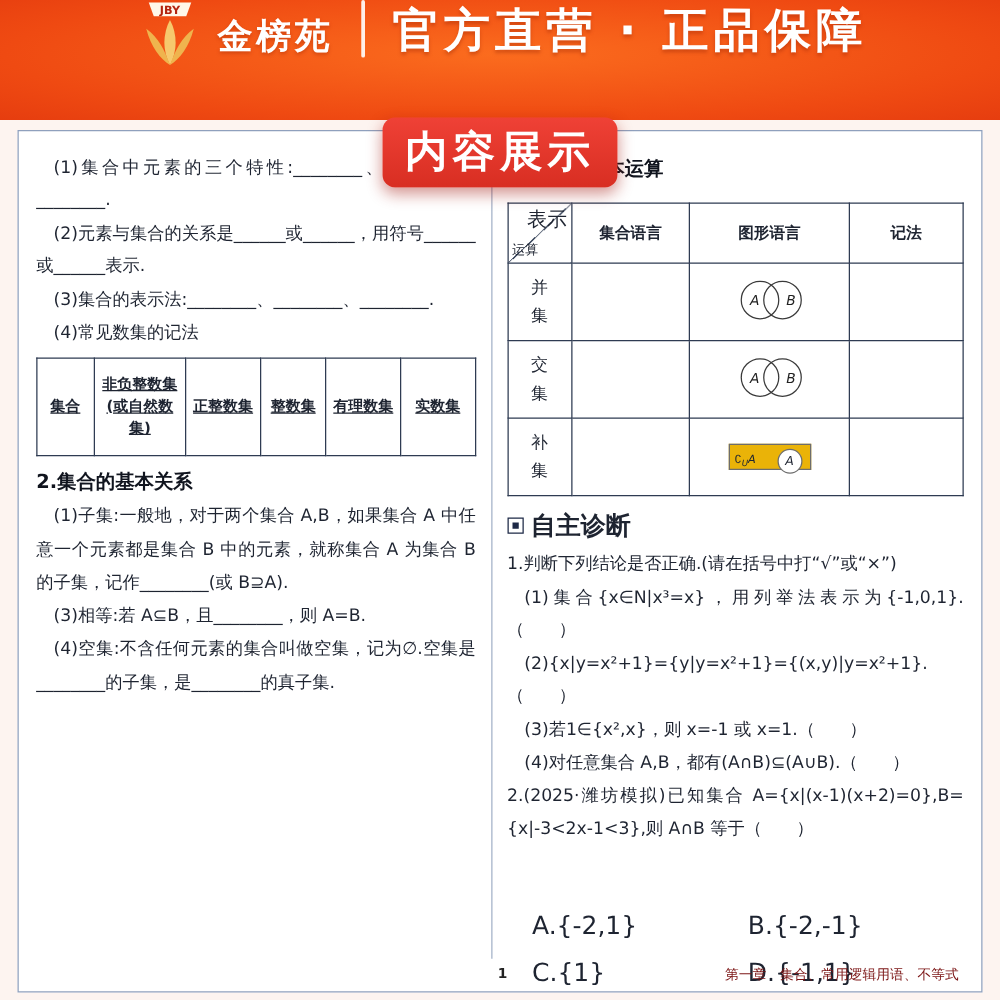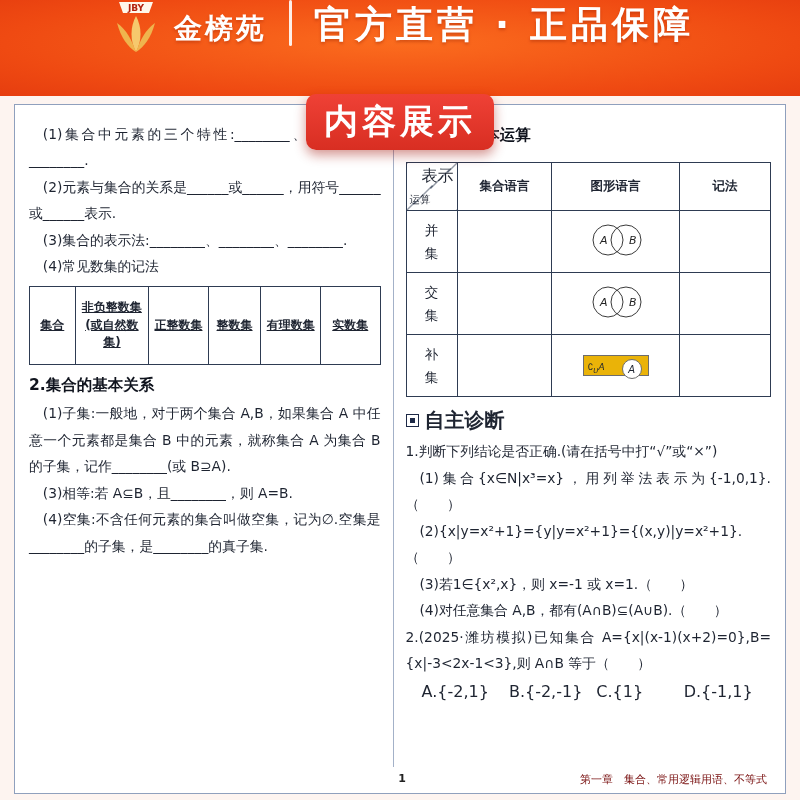--- a/index.html
+++ b/index.html
@@ -59,21 +59,21 @@
                  border-radius:50%; background:#fff; font-size:10px; font-style:italic;
                  display:flex; align-items:center; justify-content:center; }
 
   
   .diag-head { display:flex; align-items:center; margin:4px 0 4px 0; }
   .diag-icon { width:13px; height:13px; border:1.5px solid #1d2946; display:flex; align-items:center;
                justify-content:center; margin-right:6px; }
   .diag-icon::after { content:""; width:5px; height:5px; background:#1d2946; display:block; }
   .diag-title { font-size:20px; font-weight:bold; }
 
-  .opts { display:grid; grid-template-columns:1fr 1fr 1fr 1fr; padding-left:1em; font-size:16px; line-height:1.92; }
+  .opts { display:grid; grid-template-columns:1fr 1fr; padding-left:1em; font-size:20px; line-height:1.92;margin-top:44px; }
 
   
   .page-footer { position:absolute; bottom:5px; left:20px; right:16px; height:16px; font-size:11px; }
   .pagenum { position:absolute; left:50%; transform:translateX(-50%); color:#222; font-weight:bold; }
   .chapter { position:absolute; right:2px; color:#7a1212; }
 </style>
 </head>
 <body>
 
 <div class="banner">

